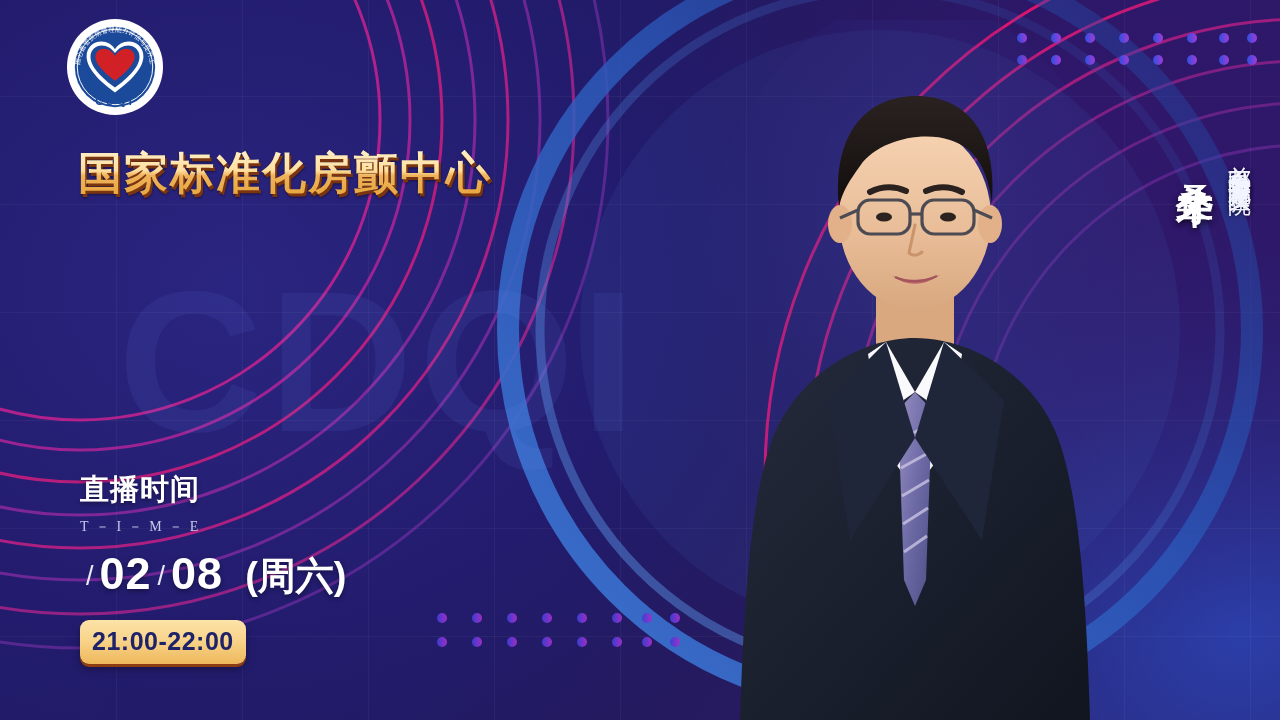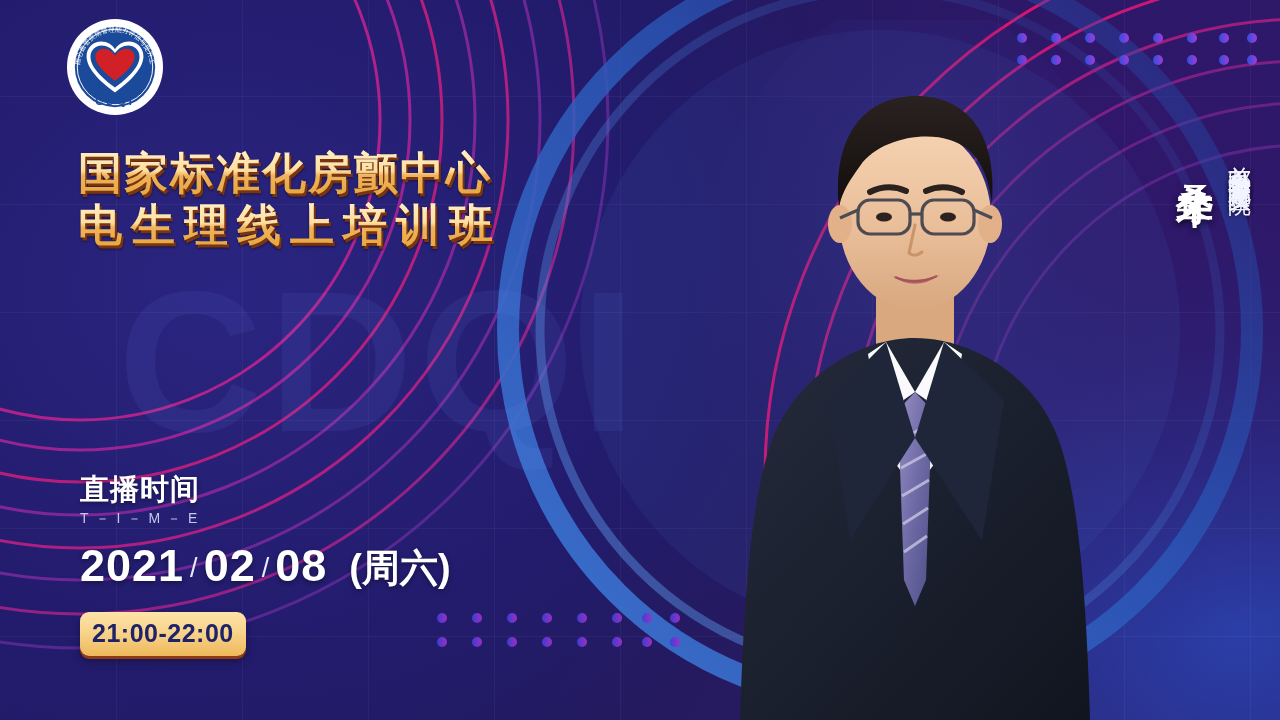--- a/index.html
+++ b/index.html
@@ -71,21 +71,21 @@
   .sec-title{
     color:#ffffff;font-size:29px;font-weight:700;letter-spacing:1px;
     text-shadow:0 2px 4px rgba(0,0,0,.4);
   }
   .topic-item{
     color:#eef1ff;font-size:26px;font-weight:400;margin-top:14px;letter-spacing:.5px;
     white-space:nowrap;
     text-shadow:0 1px 3px rgba(0,0,0,.35);
   }
   .time-en{
-    color:#c3c9ea;font-size:14px;font-weight:400;letter-spacing:7px;
+    color:#c3c9ea;font-size:14px;font-weight:400;letter-spacing:7px;margin-top:8px;font-family:Liberation Serif, serif;
   }
   .date-row{
     margin-top:12px;display:flex;align-items:baseline;white-space:nowrap;
   }
   .date-num{
     color:#fff;font-size:45px;font-weight:700;letter-spacing:1px;
     text-shadow:0 2px 5px rgba(0,0,0,.4);
   }
   .date-sep{
     color:#e9ecf7;font-size:27px;font-weight:400;margin:0 6px;
@@ -339,29 +339,27 @@
 
       <path d="M215 205 L209 233 Q215 238 222 232" stroke="#c9946c" stroke-width="3" fill="none" stroke-linecap="round"></path>
 
       <path d="M192 256 Q215 272 240 255 Q215 264 192 256 Z" fill="#b9636a"></path>
       <path d="M195 257 Q215 266 237 256" stroke="#a2535c" stroke-width="2" fill="none"></path>
     </svg>
   </div>
 
   <div class="headline">
     <div class="hl-line">国家标准化房颤中心</div>
-    <div class="hl-line second">电生理线上培训班</div>
   </div>
 
 
   <div class="sec" style="top:470px;">
     <div class="sec-title">直播时间</div>
     <div class="time-en">T－I－M－E</div>
     <div class="date-row">
-      <span class="date-num">2021</span>
       <span class="date-sep">/</span>
       <span class="date-num">02</span>
       <span class="date-sep">/</span>
       <span class="date-num">08</span>
       <span class="date-dow">(周六)</span>
     </div>
     <div class="time-badge">21:00-22:00</div>
   </div>
 
   <div class="speaker">

